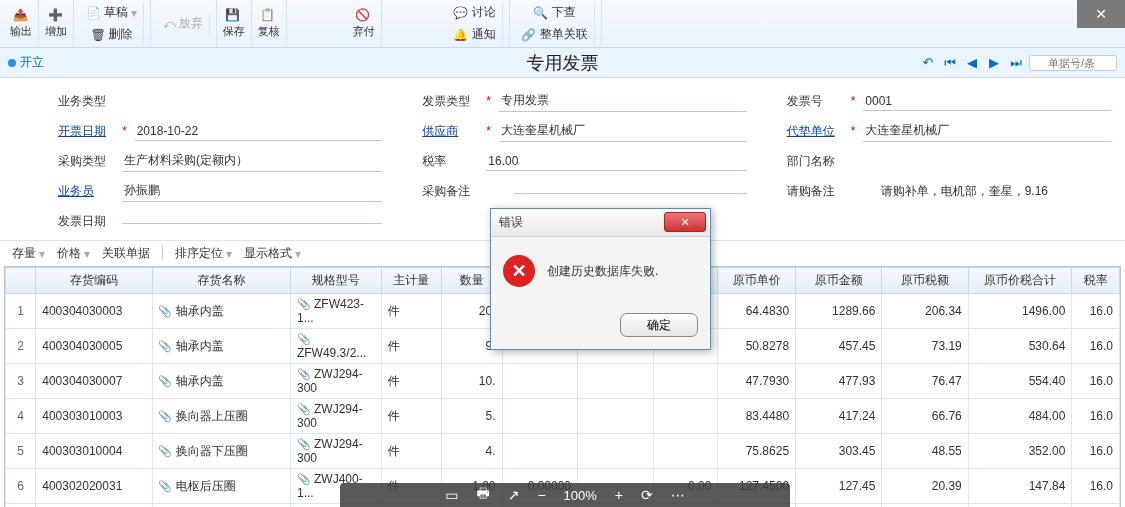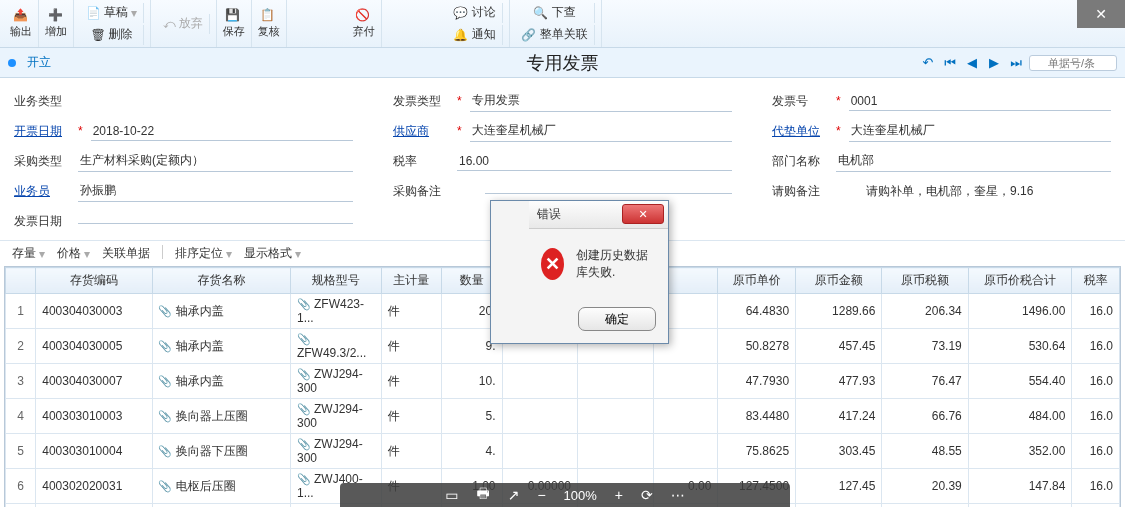--- a/index.html
+++ b/index.html
@@ -7,49 +7,49 @@
 
 .toolbar { height: 48px; background: linear-gradient(#f7fbff, #e8f2fb); border-bottom: 1px solid #c7d9e8; display: flex; align-items: center; padding: 0 4px; }
 .toolbar .tb-btn { display: flex; flex-direction: column; align-items: center; justify-content: center; padding: 2px 6px; cursor: pointer; border-right: 1px solid #d6e4ef; height: 100%; }
 .toolbar .tb-btn.small { flex-direction: row; gap: 3px; height: 20px; }
 .toolbar .tb-col { display: flex; flex-direction: column; height: 100%; justify-content: center; padding: 0 6px; border-right: 1px solid #d6e4ef; gap: 2px; }
 .toolbar .tb-ico { width: 16px; height: 16px; display: inline-block; }
 .toolbar .tb-lbl { font-size: 11px; color: #333; }
 .close-x { position: absolute; right: 0; top: 0; width: 48px; height: 28px; background: #7a7a7a; color: #fff; display: flex; align-items: center; justify-content: center; font-size: 14px; cursor: pointer; }
 
 .title-bar { height: 30px; background: #eaf4fd; display: flex; align-items: center; padding: 0 8px; border-bottom: 1px solid #c7d9e8; position: relative; }
-.title-bar .state { color: #0070c0; font-size: 12px; display: flex; align-items: center; gap: 11px; }
+.title-bar .state { color: #0070c0; font-size: 12px; display: flex; align-items: center; gap: 4px; }
 .title-bar .state .dot { width: 8px; height: 8px; background: #1e90ff; border-radius: 50%; display: inline-block; }
 .title-bar .title { position: absolute; left: 50%; transform: translateX(-50%); font-size: 18px; color: #222; }
 .title-bar .nav { position: absolute; right: 8px; display: flex; align-items: center; gap: 4px; }
 .nav .nav-btn { width: 18px; height: 18px; display: flex; align-items: center; justify-content: center; color: #0070c0; cursor: pointer; font-size: 13px; }
 .nav .search { border: 1px solid #bcd; border-radius: 3px; padding: 1px 4px 1px 18px; width: 88px; font-size: 11px; color: #999; position: relative; }
 .nav .search-wrap { position: relative; }
 .nav .search-wrap .mag { position: absolute; left: 3px; top: 2px; font-size: 11px; color: #888; }
 
-.form-area { padding: 10px 14px 6px 14px; display: grid; grid-template-columns: 1fr 1fr 1fr; gap: 4px 40px; }
+.form-area { padding: 10px 14px 6px 14px; display: grid; grid-template-columns: 1fr 1fr 1fr; gap: 4px 40px; margin-left: 44px; }
 .form-row { display: flex; align-items: center; gap: 8px; min-height: 26px; }
 .form-row.memo { grid-column: span 1; gap: 36px; }
 .form-row .lbl { width: 56px; text-align: left; color: #333; }
 .form-row .lbl.u { text-decoration: underline; color: #0645ad; cursor: pointer; }
 .form-row .req { color: #d00; }
 .form-row .val { flex: 1; border-bottom: 1px solid #b8c8d8; padding: 2px 2px; color: #333; }
 
 .grid-toolbar { padding: 4px 12px; display: flex; gap: 12px; border-top: 1px solid #dbe6f0; }
 .grid-toolbar .gt-btn { color: #333; cursor: pointer; display: flex; align-items: center; gap: 3px; }
 .grid-toolbar .gt-sep { width: 1px; height: 14px; background: #ccc; }
 
 .grid { border: 1px solid #b8c8d8; margin: 0 4px; overflow: hidden; }
 .grid table { border-collapse: collapse; width: 100%; font-size: 12px; }
 .grid th { background: linear-gradient(#f4f9fe, #e4eef8); border: 1px solid #c7d9e8; padding: 4px 6px; font-weight: normal; color: #333; height: 26px; }
 .grid td { border: 1px solid #dbe6f0; padding: 3px 6px; height: 24px; }
 .grid td.num { text-align: right; }
 .grid td.ctr { text-align: center; color: #666; }
 .grid .clip { color: #888; font-size: 11px; }
-.dialog { position: absolute; left: 490px; top: 200px; width: 179px; background: #f4f4f4; border: 1px solid #6b8aaa; box-shadow: 2px 2px 8px rgba(0,0,0,.3); padding-left: 38px; }
+.dialog { position: absolute; left: 490px; top: 208px; width: 221px; background: #f4f4f4; border: 1px solid #6b8aaa; box-shadow: 2px 2px 8px rgba(0,0,0,.3); }
 .dialog .dlg-title { height: 28px; background: linear-gradient(#fdfdfd,#e8e8e8); border-bottom: 1px solid #ccc; display: flex; align-items: center; padding: 0 8px; font-size: 12px; color: #333; position: relative; }
 .dialog .dlg-close { position: absolute; right: 4px; top: 3px; width: 42px; height: 20px; background: linear-gradient(#e77,#c33); border: 1px solid #a22; border-radius: 3px; color: #fff; display: flex; align-items: center; justify-content: center; font-size: 11px; cursor: pointer; }
 .dialog .dlg-body { padding: 18px 12px; display: flex; align-items: center; gap: 12px; }
 .dialog .dlg-ico { width: 32px; height: 32px; border-radius: 50%; background: #d22; color: #fff; display: flex; align-items: center; justify-content: center; font-size: 18px; font-weight: bold; }
 .dialog .dlg-btns { padding: 8px 12px 12px; display: flex; justify-content: flex-end; }
 .dialog .dlg-btn { width: 78px; height: 24px; border: 1px solid #888; background: linear-gradient(#fdfdfd,#e6e6e6); border-radius: 7px; cursor: pointer; font-size: 12px; }
 
 .footer-zoom { position: absolute; bottom: 0; left: 340px; width: 450px; height: 24px; background: rgba(60,60,60,.85); display: flex; align-items: center; justify-content: center; gap: 18px; color: #fff; font-size: 13px; border-radius: 4px 4px 0 0; }
 .footer-zoom .zb { cursor: pointer; font-size: 14px; }
 
@@ -174,21 +174,20 @@
   <div class="form-row">
       <span class="lbl">采购类型</span>
       <span class="val">生产材料采购(定额内）</span>
     </div>
   <div class="form-row">
       <span class="lbl">税率</span>
       <span class="val">16.00</span>
     </div>
   <div class="form-row">
       <span class="lbl">部门名称</span>
-      <span class="val">电机部</span>
     </div>
 
   <div class="form-row">
       <span class="lbl u">业务员</span>
       <span class="val">孙振鹏</span>
     </div>
   <div class="form-row memo">
       <span class="lbl">采购备注</span>
       <span class="val"></span>
     </div>

